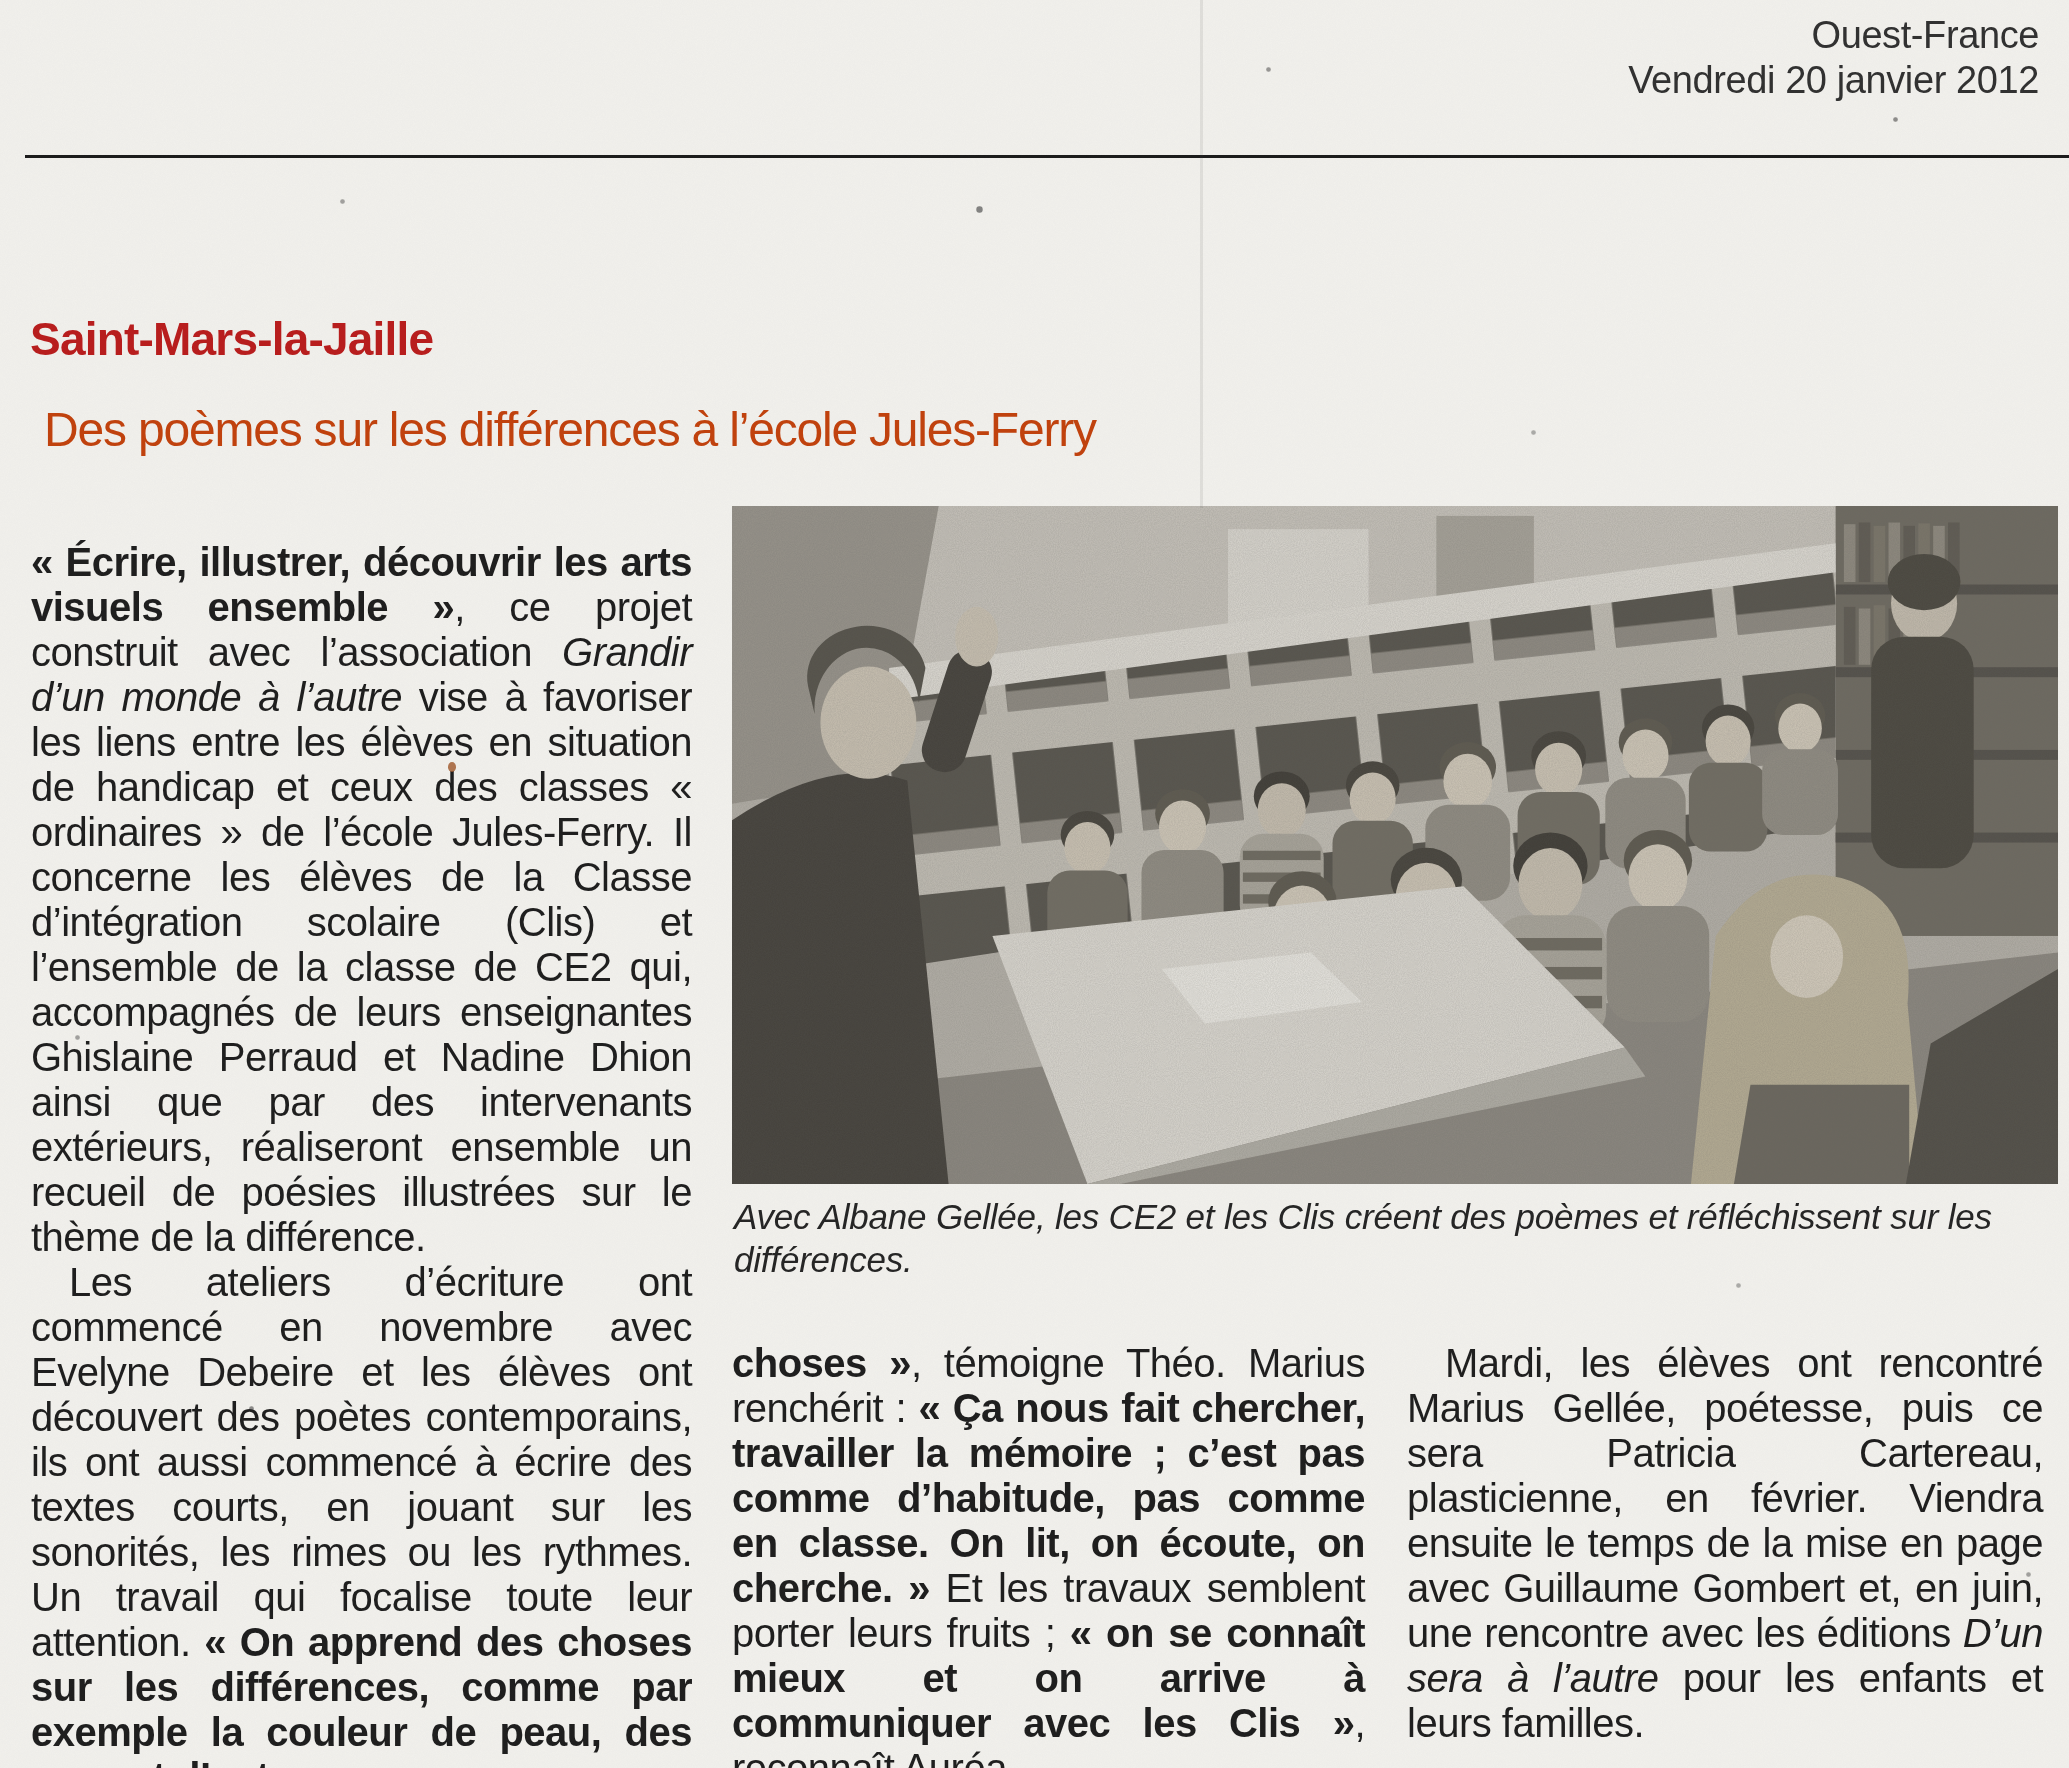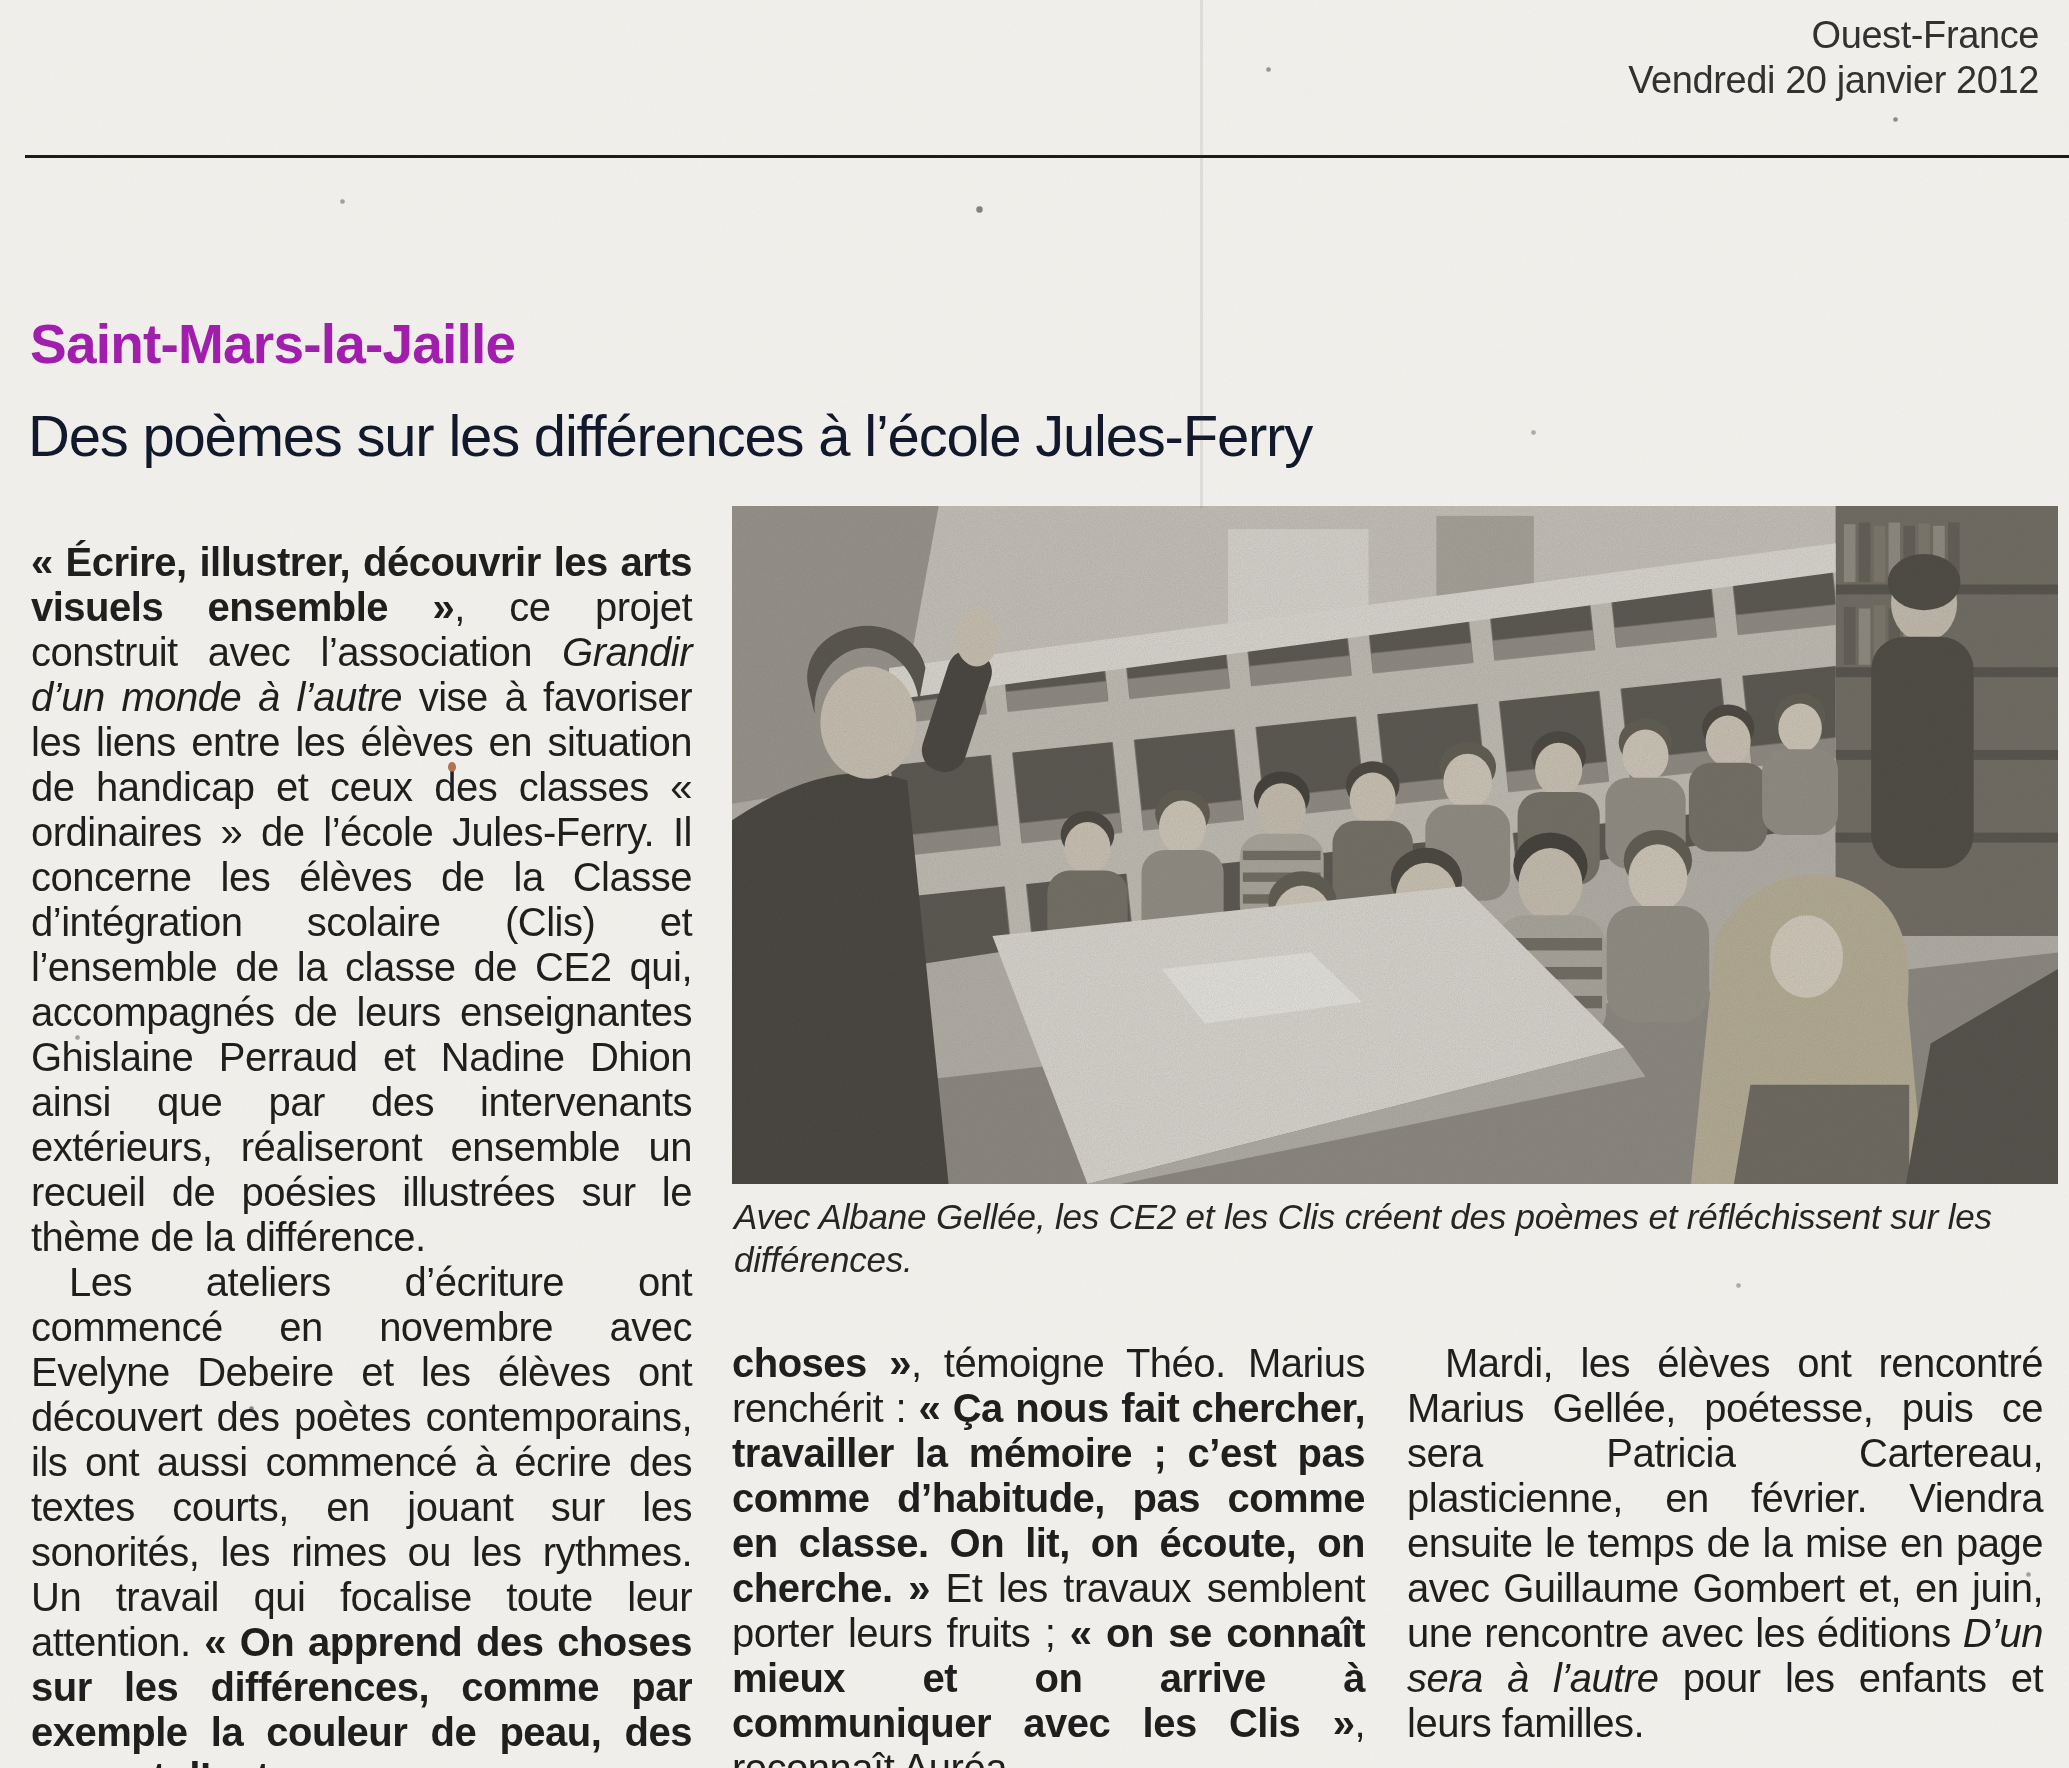--- a/index.html
+++ b/index.html
@@ -22,25 +22,25 @@
     text-align:right;font-size:38px;line-height:45px;color:#303030;
     letter-spacing:-0.4px;
   }
   .rule{
     position:absolute;left:25px;top:155px;width:2045px;height:3.3px;
     background:#1a1a1a;
   }
   
   .locality{
     position:absolute;left:30px;top:312px;
-    font-size:55px;font-weight:bold;letter-spacing:-0.8px;color:#a21caf;
+    font-size:46px;font-weight:bold;letter-spacing:-0.8px;color:#b91c1c;
   }
   .headline{
-    position:absolute;left:28px;top:402px;
-    font-size:58px;letter-spacing:-1.2px;color:#0f172a;font-weight:400;
+    position:absolute;left:44px;top:402px;
+    font-size:48px;letter-spacing:-1.2px;color:#c2410c;font-weight:400;
     white-space:nowrap;
   }
   
   .col{
     position:absolute;
     font-size:40px;line-height:45px;letter-spacing:-0.5px;
     color:#1d1d1d;
     margin-top:32px;
   }
   .col p{margin:0;text-align:justify;}

